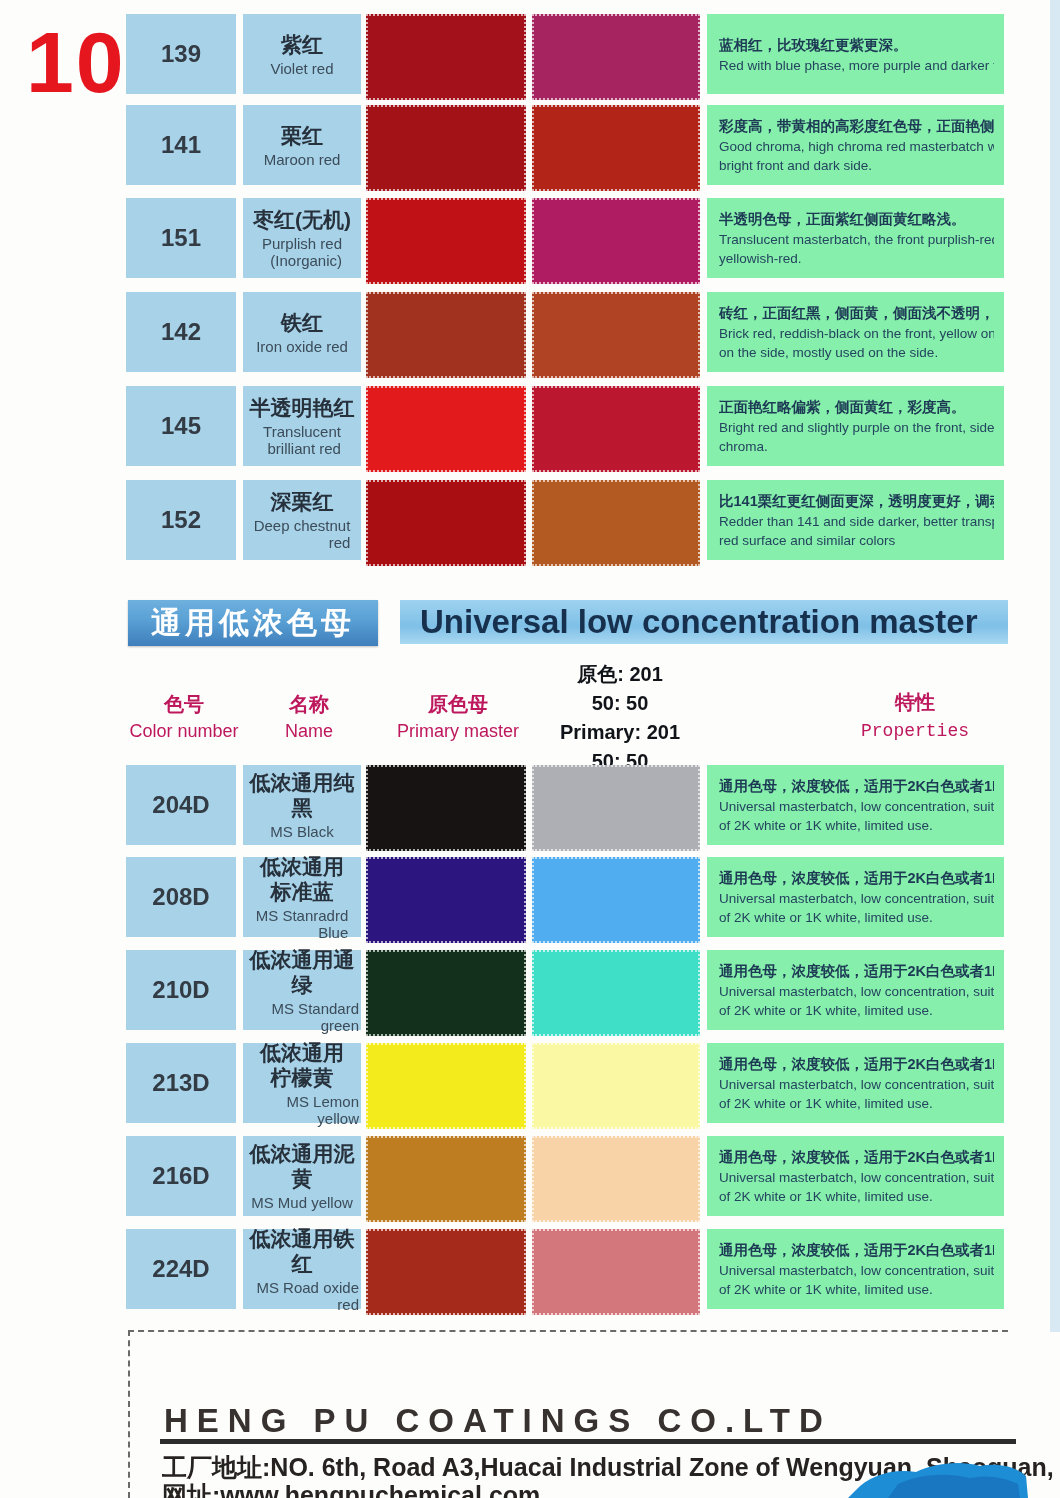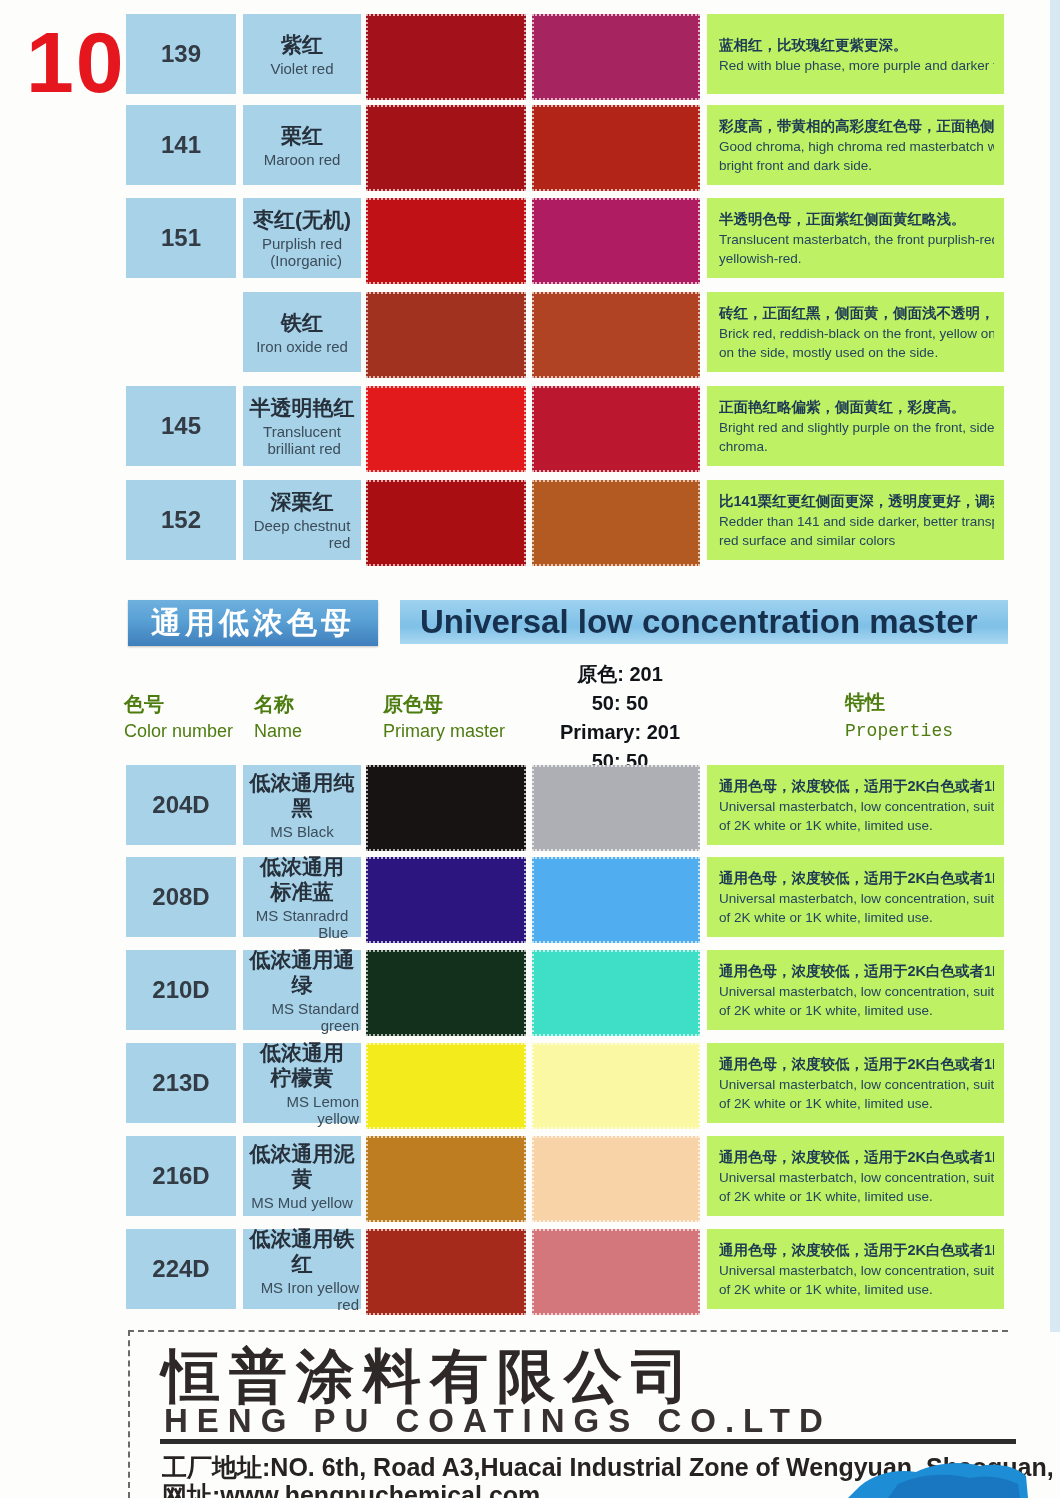--- a/index.html
+++ b/index.html
@@ -23,42 +23,42 @@
     box-sizing:border-box;
   }
   .cell.code{left:126px;width:110px;font-size:24px;font-weight:700;color:#333b44;}
   .cell.name{left:243px;width:118px;padding:2px 2px;}
   .name-cn{font-size:21px;font-weight:700;color:#27313c;text-align:center;white-space:pre-line;line-height:25px;}
   .name-en{font-size:15px;color:#3c4c59;text-align:right;white-space:pre-line;line-height:17px;margin-top:3px;}
   .swatch{position:absolute;top:0;height:86px;box-sizing:border-box;border:2px dotted rgba(255,255,255,0.65);}
   .sw1{left:366px;width:160px;}
   .sw2{left:532px;width:168px;}
   .cell.desc{
-    left:707px;width:297px;background:#bef264;align-items:flex-start;justify-content:center;
+    left:707px;width:297px;background:#86efac;align-items:flex-start;justify-content:center;
     padding:6px 12px;overflow:hidden;
   }
   .desc-cn{font-size:14.5px;font-weight:700;color:#1d3a55;line-height:22px;white-space:nowrap;max-width:275px;overflow:hidden;}
   .desc-en{font-size:13.5px;color:#24455f;line-height:19px;white-space:nowrap;max-width:275px;overflow:hidden;}
   
   .sec-cn{
     left:128px;top:600px;width:250px;height:46px;
     background:linear-gradient(180deg,#6fb0de 0%,#5ba2d6 40%,#3f7fbc 100%);
     color:#ffffff;font-size:30px;font-weight:700;letter-spacing:4px;
     display:flex;align-items:center;justify-content:center;
     box-shadow:0 1px 2px rgba(0,0,0,.25);
   }
   .sec-en{
     left:400px;top:600px;width:608px;height:44px;
     background:linear-gradient(180deg,#9ed2ef 0%,#7fc0e7 60%,#a9d8f0 100%);
     color:#16304e;font-size:33px;font-weight:700;
     display:flex;align-items:center;padding-left:20px;box-sizing:border-box;
     white-space:nowrap;overflow:hidden;
   }
   
-  .colhead{position:absolute;color:#4d7c0f;}
+  .colhead{position:absolute;text-align:center;color:#be185d;}
   .colhead .cn{font-size:20px;font-weight:700;line-height:24px;}
   .colhead .en{font-size:18px;line-height:18px;margin-top:6px;}
   .mixhead{position:absolute;text-align:center;color:#101418;font-size:20px;font-weight:700;line-height:29px;white-space:pre-line;}
   
   .foot-border-top{left:128px;top:1330px;width:880px;height:0;border-top:2px dashed #6a6a6a;}
   .foot-border-left{left:128px;top:1330px;width:0;height:168px;border-left:2px dashed #6a6a6a;}
   .company-cn{left:162px;top:1338px;width:860px;font-size:58px;font-weight:700;color:#2e2927;letter-spacing:9px;white-space:nowrap;}
   .company-en{left:164px;top:1402px;width:860px;font-size:33px;font-weight:600;color:#37322f;letter-spacing:9px;white-space:nowrap;}
   .foot-rule{left:160px;top:1439px;width:856px;height:5px;background:#2c2c2c;}
   .addr-line{left:162px;top:1451px;width:900px;font-size:25px;font-weight:600;color:#262220;white-space:nowrap;overflow:hidden;}
@@ -113,20 +113,21 @@
     <div class="swatch sw1" style="background-color: rgb(192, 17, 22);"></div>
     <div class="swatch sw2" style="background-color: rgb(176, 28, 98);"></div>
     <div class="cell desc">
       <div class="desc-cn">半透明色母，正面紫红侧面黄红略浅。</div>
       <div class="desc-en">Translucent masterbatch, the front purplish-red the side</div>
       <div class="desc-en">yellowish-red.</div>
     </div>
   </div>
 
   <div class="trow" style="top:292px">
+    <div class="cell code">142</div>
     <div class="cell name">
       <div class="name-cn">铁红</div>
       <div class="name-en">Iron oxide red</div>
     </div>
     <div class="swatch sw1" style="background-color: rgb(162, 50, 32);"></div>
     <div class="swatch sw2" style="background-color: rgb(176, 67, 35);"></div>
     <div class="cell desc">
       <div class="desc-cn">砖红，正面红黑，侧面黄，侧面浅不透明，多用于侧面</div>
       <div class="desc-en">Brick red, reddish-black on the front, yellow on the side, light</div>
       <div class="desc-en">on the side, mostly used on the side.</div>
@@ -264,34 +265,33 @@
       <div class="desc-cn">通用色母，浓度较低，适用于2K白色或者1K白底的</div>
       <div class="desc-en">Universal masterbatch, low concentration, suitable for</div>
       <div class="desc-en">of 2K white or 1K white, limited use.</div>
     </div>
   </div>
 
   <div class="trow" style="top:1229px">
     <div class="cell code">224D</div>
     <div class="cell name">
       <div class="name-cn">低浓通用铁红</div>
-      <div class="name-en">MS Iron yellow red</div>
+      <div class="name-en">MS Road oxide red</div>
     </div>
     <div class="swatch sw1" style="background-color: rgb(166, 42, 27);"></div>
     <div class="swatch sw2" style="background-color: rgb(211, 119, 124);"></div>
     <div class="cell desc">
       <div class="desc-cn">通用色母，浓度较低，适用于2K白色或者1K白底的</div>
       <div class="desc-en">Universal masterbatch, low concentration, suitable for</div>
       <div class="desc-en">of 2K white or 1K white, limited use.</div>
     </div>
   </div>
 
   <div class="abs foot-border-top"></div>
   <div class="abs foot-border-left"></div>
-  <div class="abs company-cn">恒普涂料有限公司</div>
   <div class="abs company-en">HENG PU COATINGS CO.LTD</div>
   <div class="abs foot-rule"></div>
   <div class="abs addr-line"><span>工厂地址:</span><span>NO. 6th, Road A3,Huacai Industrial Zone of Wengyuan, Shaoguan, Guangdong</span></div>
   <div class="abs web-line"><span>网址:</span><span>www.hengpuchemical.com</span></div>
 
   <svg class="abs splash" viewBox="0 0 190 40">
     <path d="M18,32 C30,18 55,10 78,14 C95,6 120,2 142,8 C162,4 180,10 188,18 L190,40 L10,40 Z" fill="#1d8ed6"></path>
     <path d="M60,26 C80,16 110,14 132,20 C150,16 168,20 180,26 L182,40 L50,40 Z" fill="#1565b0" opacity="0.55"></path>
   </svg>
 

